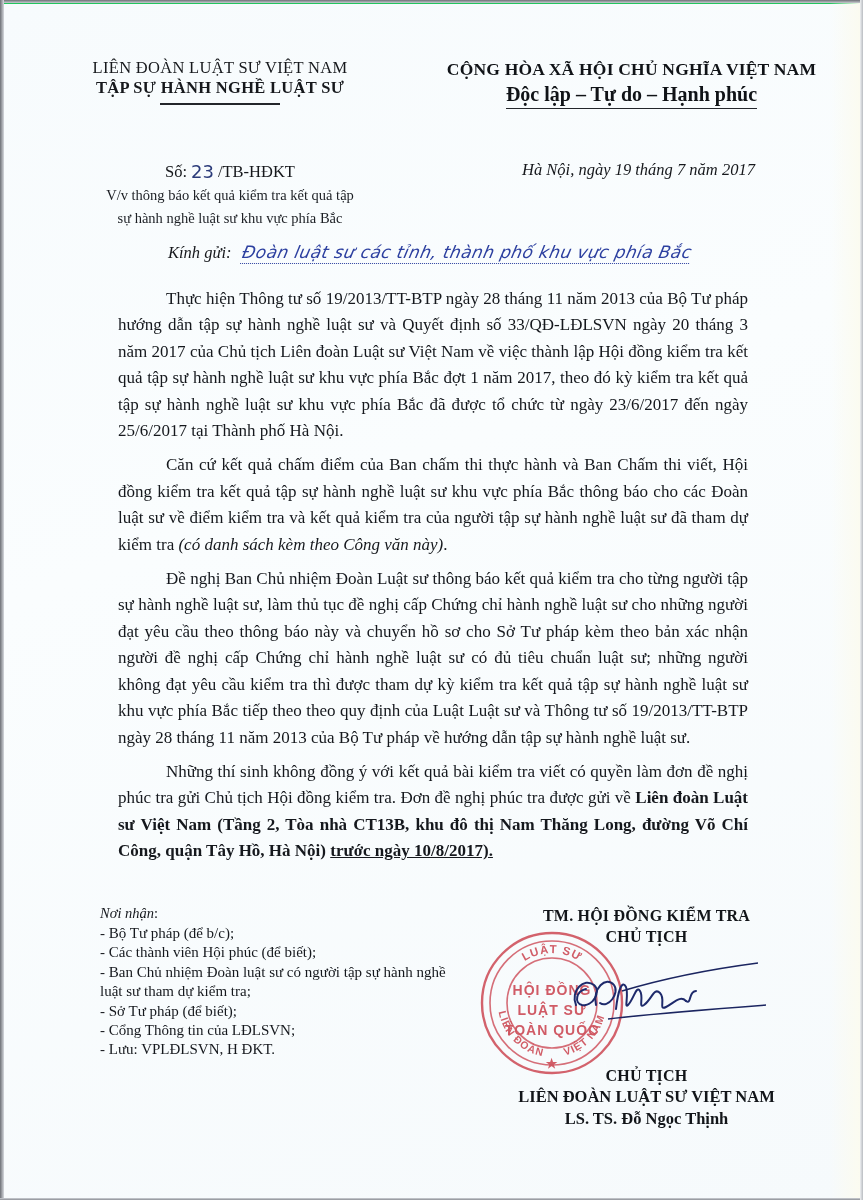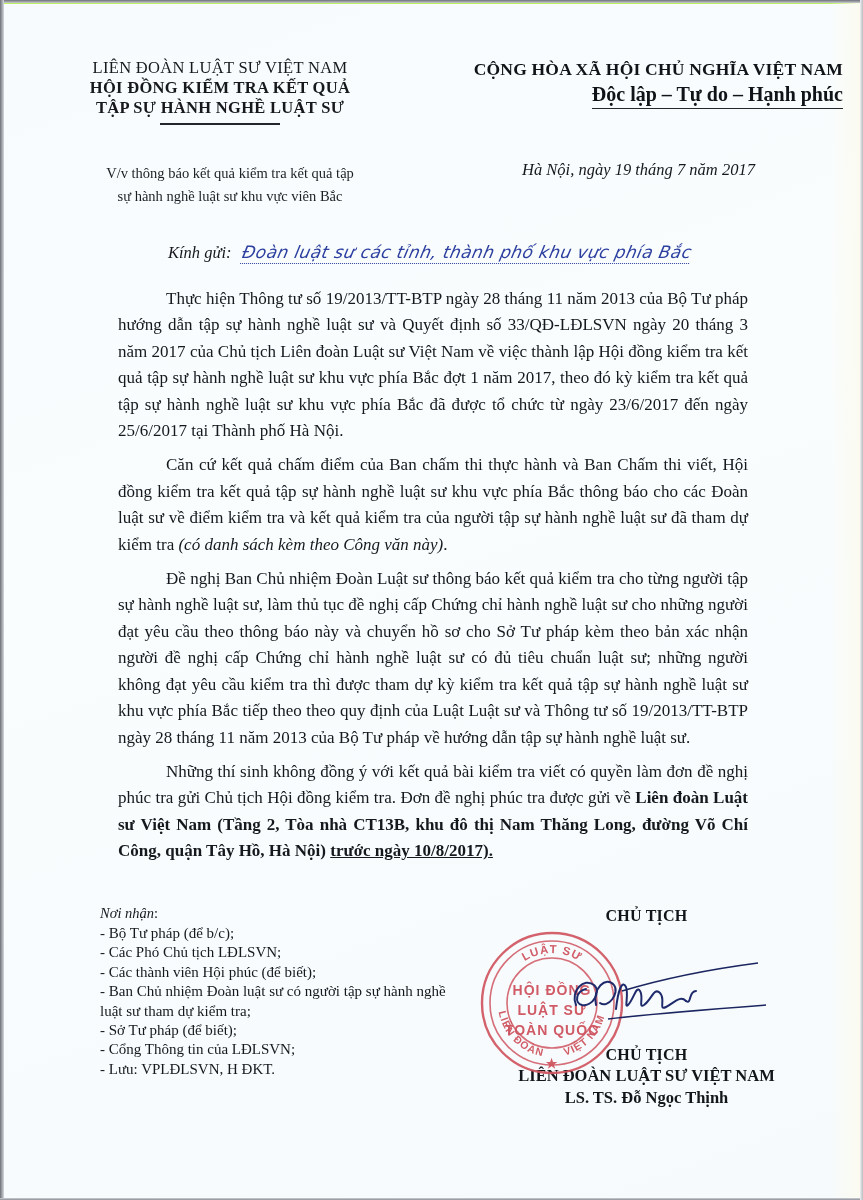--- a/index.html
+++ b/index.html
@@ -7,21 +7,21 @@
     padding: 0;
     background: #6a6a6a;
   }
   body {
     font-family: "Liberation Serif", "DejaVu Serif", serif;
   }
   #sheet {
     position: relative;
     width: 863px;
     height: 1200px;
-    background: #bef264;
+    background: #22c55e;
     overflow: hidden;
     box-sizing: border-box;
   }
   
   .edge-top, .edge-left, .edge-bottom, .edge-right {
     position: absolute;
     background: #8d9096;
     pointer-events: none;
   }
   .edge-top   { top: 0; left: 0; width: 863px; height: 3px; background: linear-gradient(#6d7076, #c9ccd1); }
@@ -51,21 +51,21 @@
     display: flex;
     align-items: flex-start;
   }
   .hdr-left {
     width: 400px;
     margin-left: 20px;
     text-align: center;
   }
   .hdr-right {
     flex: 1;
-    text-align: right;
+    text-align: center;
     padding-right: 20px;
   }
   .org-line {
     font-size: 16.5px;
     letter-spacing: .3px;
     color: #16181c;
     line-height: 20px;
     white-space: nowrap;
   }
   .org-line.b { font-weight: bold; }
@@ -258,34 +258,36 @@
 
 <div id="sheet">
   <div class="paper-tint"></div>
   <div class="warm-strip"></div>
 
   <div class="content">
 
     <div class="header">
       <div class="hdr-left">
         <div class="org-line">LIÊN ĐOÀN LUẬT SƯ VIỆT NAM</div>
-        <div class="org-line b">HỘI ĐỒNG KIỂM TRA KẾT QUẢ</div>
         <div class="org-line b">TẬP SỰ HÀNH NGHỀ LUẬT SƯ</div>
         <div class="rule-short"></div>
       </div>
       <div class="hdr-right">
         <div class="nation">CỘNG HÒA XÃ HỘI CHỦ NGHĨA VIỆT NAM</div>
         <div class="motto">Độc lập – Tự do – Hạnh phúc</div>
       </div>
     </div>
 
     <div class="numline">
       <div class="numblock">
+        <div class="num-row">
+          <span>Số:</span><span class="handnum">23</span><span>/TB-HĐKT</span>
+        </div>
         <div class="subject">V/v thông báo kết quả kiểm tra kết quả tập</div>
-        <div class="subject">sự hành nghề luật sư  khu vực viên Bắc</div>
+        <div class="subject">sự hành nghề luật sư  khu vực phía Bắc</div>
       </div>
       <div class="dateblock">Hà Nội, ngày 19 tháng 7 năm 2017</div>
     </div>
 
     <div class="kinhgui">
       <span class="kg-label">Kính gửi:</span>
       <span class="kg-hand">Đoàn luật sư các tỉnh, thành phố khu vực phía Bắc</span>
     </div>
 
     <div class="body-text">
@@ -293,29 +295,29 @@
       <p class="para"><span>Căn cứ kết quả chấm điểm của Ban chấm thi thực hành và Ban Chấm thi viết, Hội đồng kiểm tra kết quả tập sự hành nghề luật sư khu vực phía Bắc thông báo cho các Đoàn luật sư về điểm kiểm tra và kết quả kiểm tra của người tập sự hành nghề luật sư đã tham dự kiểm tra </span><span class="it">(có danh sách kèm theo Công văn này)</span><span>.</span></p>
       <p class="para">Đề nghị Ban Chủ nhiệm Đoàn Luật sư thông báo kết quả kiểm tra cho từng người tập sự hành nghề luật sư, làm thủ tục đề nghị cấp Chứng chỉ hành nghề luật sư cho những người đạt yêu cầu theo thông báo này và chuyển hồ sơ cho Sở Tư pháp kèm theo bản xác nhận người đề nghị cấp Chứng chỉ hành nghề luật sư có đủ tiêu chuẩn luật sư; những người không đạt yêu cầu kiểm tra thì được tham dự kỳ kiểm tra kết quả tập sự hành nghề luật sư khu vực phía Bắc tiếp theo theo quy định của Luật Luật sư và Thông tư số 19/2013/TT-BTP ngày 28 tháng 11 năm 2013 của Bộ Tư pháp về hướng dẫn tập sự hành nghề luật sư.</p>
       <p class="para"><span>Những thí sinh không đồng ý với kết quả bài kiểm tra viết có quyền làm đơn đề nghị phúc tra gửi Chủ tịch Hội đồng kiểm tra. Đơn đề nghị phúc tra được gửi về </span><span class="bd">Liên đoàn Luật sư Việt Nam (Tầng 2, Tòa nhà CT13B, khu đô thị Nam Thăng Long, đường Võ Chí Công, quận Tây Hồ, Hà Nội) </span><span class="bd ul">trước ngày 10/8/2017).</span></p>
     </div>
 
     <div class="footer">
 
       <div class="recipients">
         <div class="noinhan"><span>Nơi nhận</span><span class="colon">:</span></div>
         <div class="rcp-item">- Bộ Tư pháp (để b/c);</div>
-        <div class="rcp-item">- Các Phó Chủ tịch LĐLSVN;</div>
         <div class="rcp-item">- Các thành viên Hội phúc (để biết);</div>
         <div class="rcp-item wrap">- Ban Chủ nhiệm Đoàn luật sư có người tập sự hành nghề luật sư tham dự kiểm tra;</div>
         <div class="rcp-item">- Sở Tư pháp (để biết);</div>
         <div class="rcp-item">- Cổng Thông tin của LĐLSVN;</div>
         <div class="rcp-item">- Lưu: VPLĐLSVN, H ĐKT.</div>
       </div>
 
       <div class="signblock">
+        <div class="sign-line">TM. HỘI ĐỒNG KIỂM TRA</div>
         <div class="sign-line">CHỦ TỊCH</div>
         <div class="sign-gap"></div>
         <div class="sign-line">CHỦ TỊCH</div>
         <div class="sign-name">LIÊN ĐOÀN LUẬT SƯ VIỆT NAM</div>
         <div class="sign-name">LS. TS. Đỗ Ngọc Thịnh</div>
 
         <div class="seal">
           <svg width="148" height="148" viewBox="0 0 148 148" aria-hidden="true">
             <defs>
               <path id="arcTop" d="M 24 74 A 50 50 0 0 1 124 74"></path>

